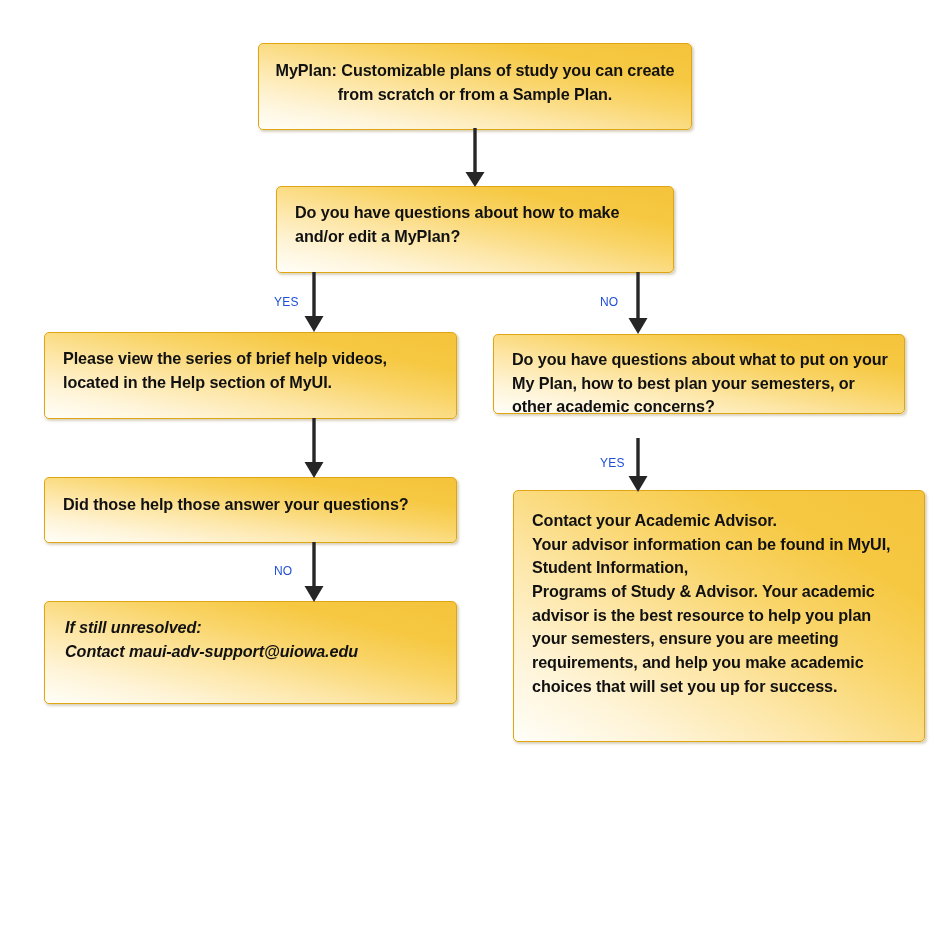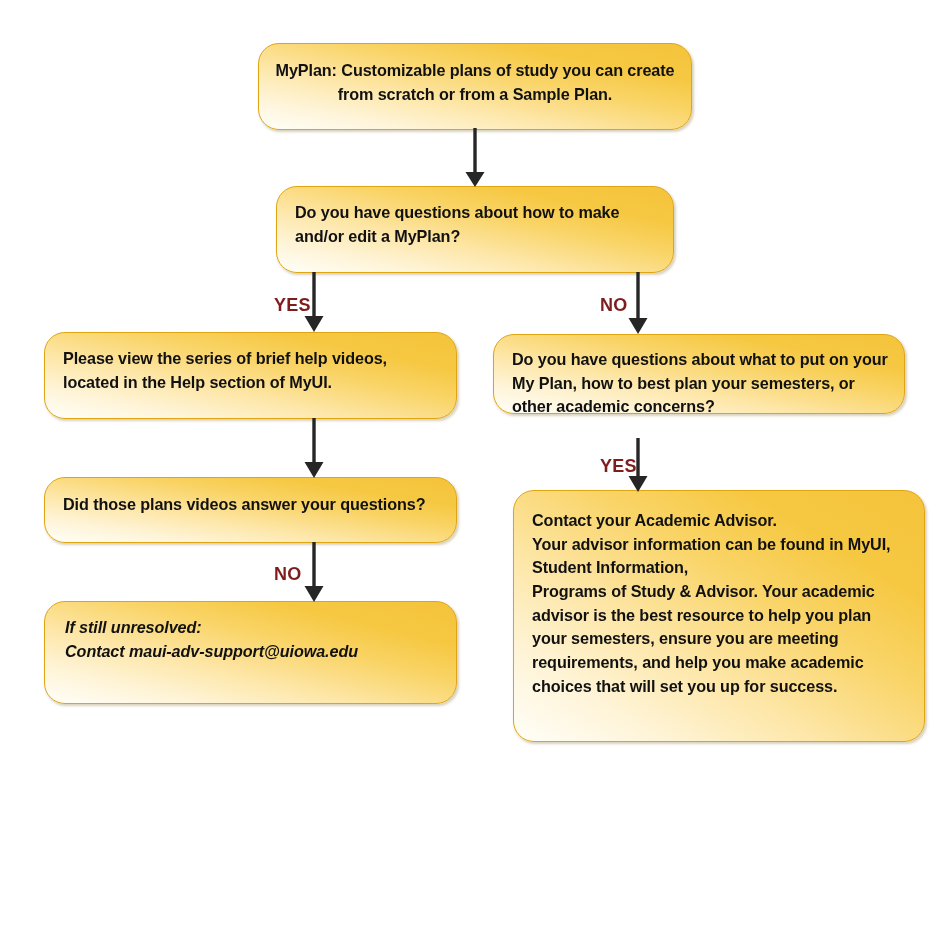--- a/index.html
+++ b/index.html
@@ -20,21 +20,21 @@
     left: 0; top: 0;
     width: 950px;
     height: 930px;
   }
 
   
   .node {
     position: absolute;
     box-sizing: border-box;
     border: 1.6px solid #E0A513;
-    border-radius: 21px;
+    border-radius: 5px;
     background:
       linear-gradient(to top right,
         #FFFEF8 0%,
         #FEF4D8 18%,
         #FDE6A6 38%,
         #F9D467 60%,
         #F6C842 78%,
         #F5C33C 100%);
     box-shadow: 1.5px 2px 2.5px rgba(120, 95, 20, 0.28);
     color: #111111;
@@ -75,23 +75,23 @@
   
   .conn {
     position: absolute;
     pointer-events: none;
   }
   .conn svg { display: block; overflow: visible; }
 
   
   .branch-label {
     position: absolute;
-    font-size: 18px;
-    font-weight: bold;
-    color: #7f1d1d;
+    font-size: 12px;
+    font-weight: normal;
+    color: #1d4ed8;
     letter-spacing: 0.2px;
     white-space: nowrap;
   }
   #label-yes-make     { left: 274px; top: 295px; }
   #label-no-make      { left: 600px; top: 295px; }
   #label-no-answered  { left: 274px; top: 564px; }
   #label-yes-content  { left: 600px; top: 456px; }
 </style>
 </head>
 <body>
@@ -104,21 +104,21 @@
 
   <div class="node" id="node-q-make">
     <div class="txt">Do you have questions about how to make and/or edit a MyPlan?</div>
   </div>
 
   <div class="node" id="node-help-videos">
     <div class="txt">Please view the series of brief help videos, located in the Help section of MyUI.</div>
   </div>
 
   <div class="node" id="node-q-answered">
-    <div class="txt">Did those plans videos answer your questions?</div>
+    <div class="txt">Did those help those answer your questions?</div>
   </div>
 
   <div class="node" id="node-unresolved">
     <div class="txt"> If still unresolved:
 Contact maui-adv-support@uiowa.edu</div>
   </div>
 
   <div class="node" id="node-q-content">
     <div class="txt">Do you have questions about what to put on your My Plan, how to best plan your semesters, or other academic concerns?</div>
   </div>

